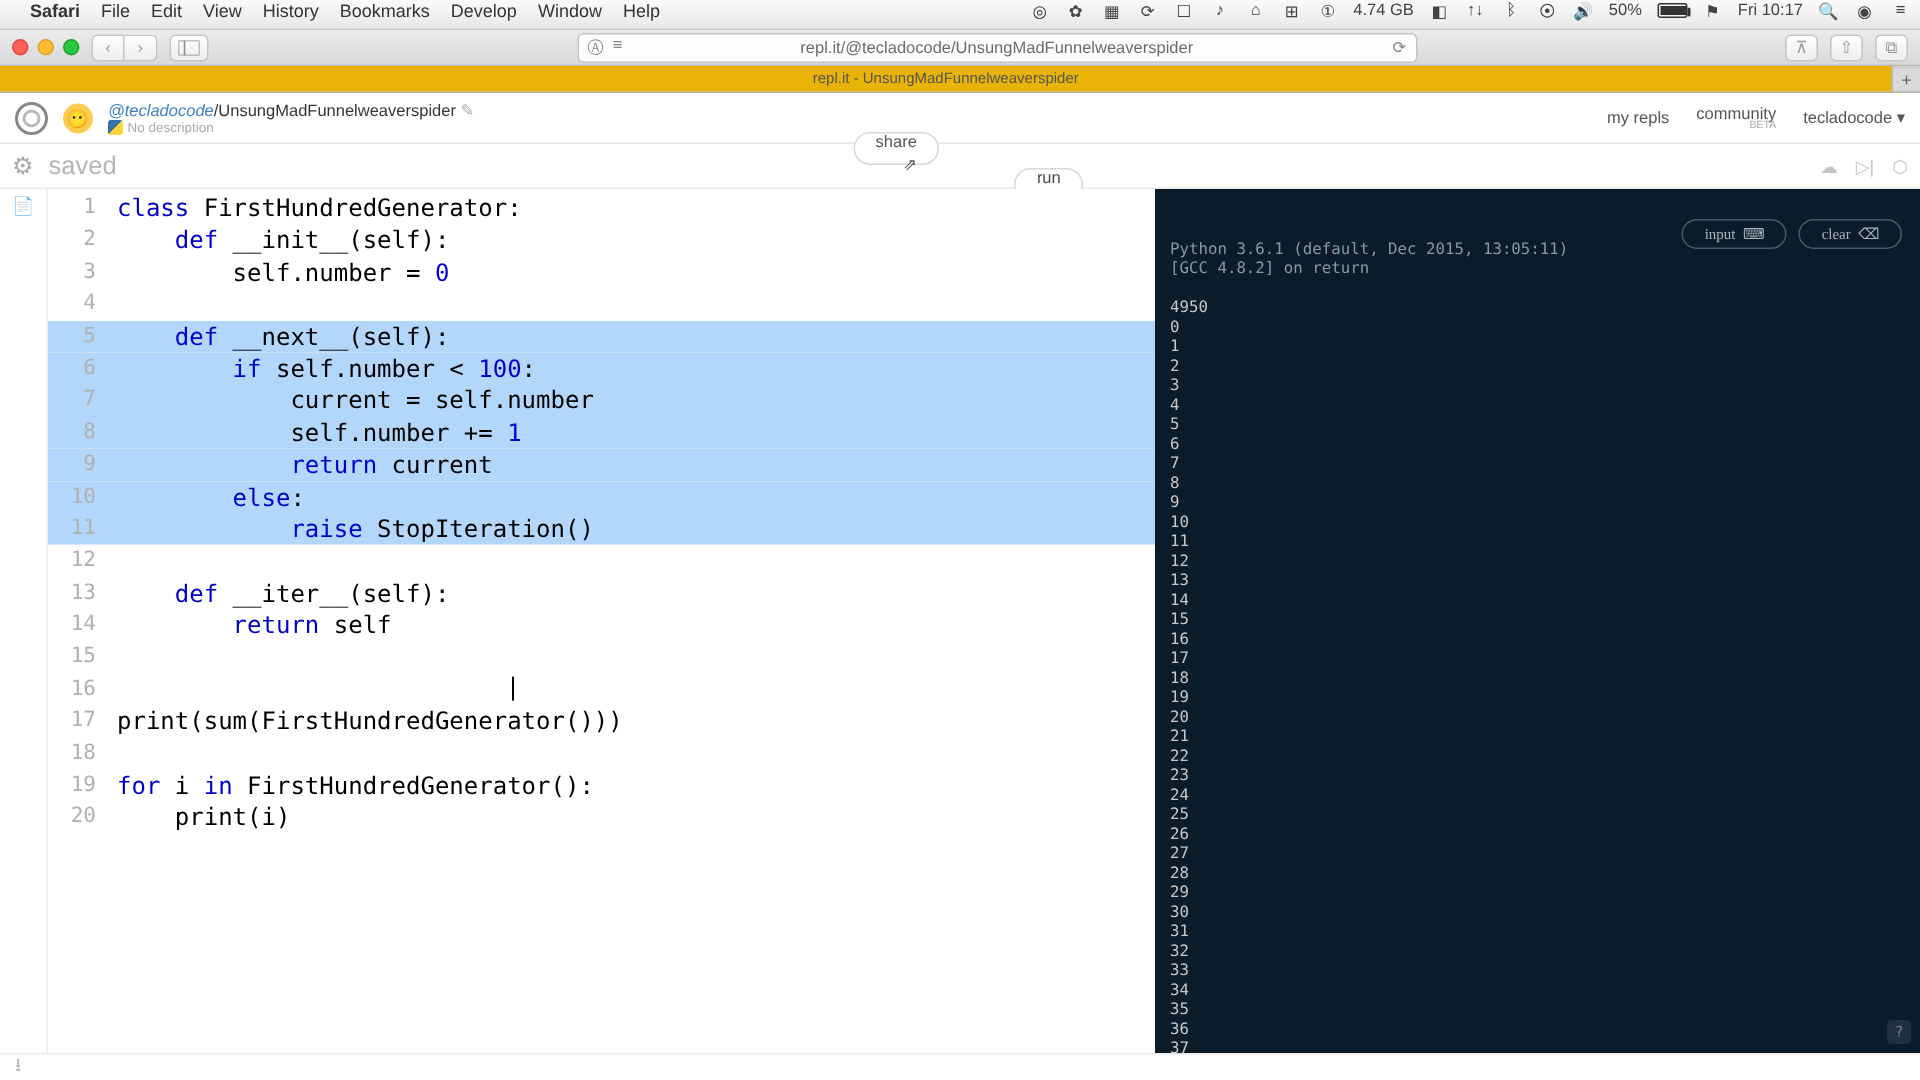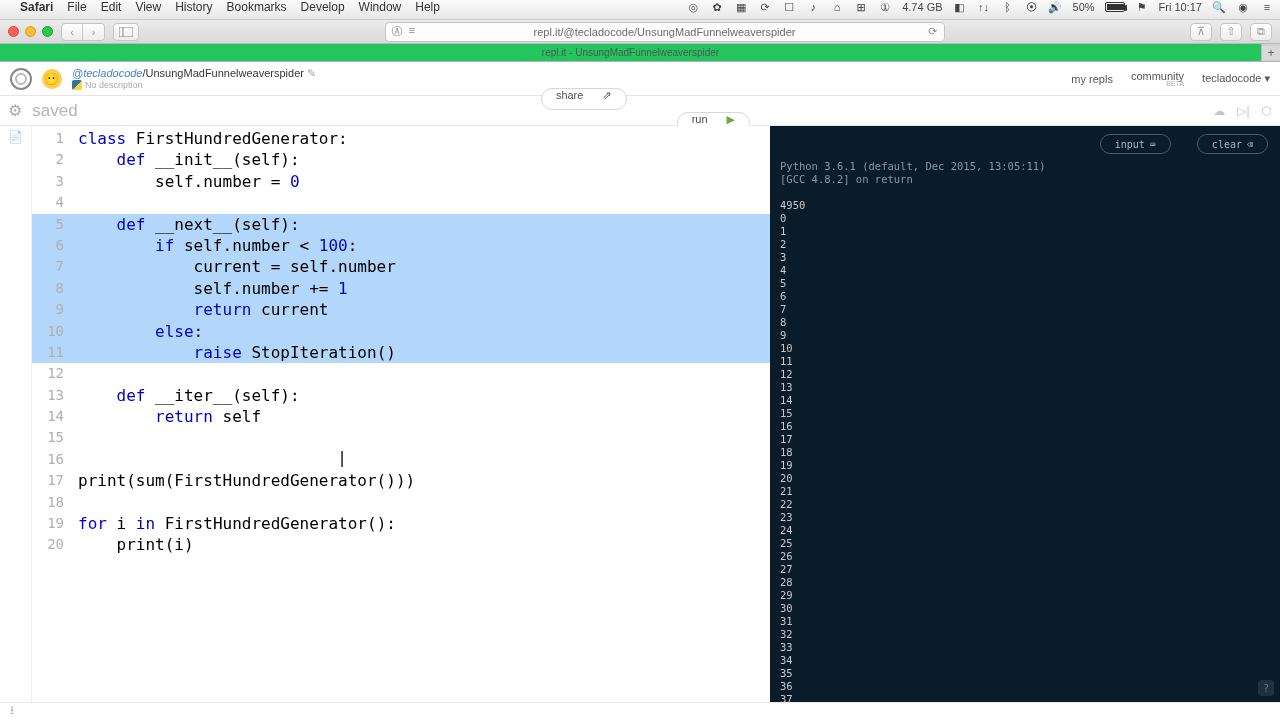--- a/index.html
+++ b/index.html
@@ -28,56 +28,56 @@
   .navbtns .navbtn:last-child{border-top-left-radius:0;border-bottom-left-radius:0;border-left:none;}
   .sidebtn{width:26px;height:18px;border:1px solid #c5c5c5;border-radius:4px;background:linear-gradient(#fefefe,#ededed);display:flex;align-items:center;justify-content:center;color:#777;}
   .addr{flex:1;display:flex;justify-content:center;}
   .addrbox{width:560px;height:20px;border:1px solid #c5c5c5;border-radius:4px;background:#fdfdfd;display:flex;align-items:center;justify-content:center;font-size:11px;color:#6b6b6b;position:relative;}
   .addrbox .pre{position:absolute;left:6px;display:flex;gap:6px;color:#888;}
   .addrbox .reload{position:absolute;right:6px;color:#888;}
   .rightbtns{display:flex;gap:8px;}
   
   .tabbar{height:18px;background:#d0d0d0;border-bottom:1px solid #b3b3b3;display:flex;align-items:center;}
   .tab{flex:1;height:100%;background:#e9e9e9;border-right:1px solid #bcbcbc;display:flex;align-items:center;justify-content:center;font-size:10px;color:#555;position:relative;}
-  .tab.active{background:#22c55e;}
+  .tab.active{background:#eab308;}
   .plus{width:18px;display:flex;align-items:center;justify-content:center;background:#d9d9d9;color:#666;font-size:12px;}
   
   .replhdr{height:34px;background:#fff;border-bottom:1px solid #e5e5e5;display:flex;align-items:center;padding:0 10px;gap:10px;}
   .logo{width:22px;height:22px;border:2px solid #888;border-radius:50%;position:relative;}
   .logo::after{content:"";position:absolute;inset:3px;border:2px solid #bbb;border-radius:50%;}
   .face{width:20px;height:20px;background:#ffcc4d;border-radius:50%;display:flex;align-items:center;justify-content:center;font-size:12px;}
   .proj{font-size:11px;color:#353535;}
   .proj a{color:#4183c4;text-decoration:none;font-style:italic;}
   .proj .desc{color:#aaa;font-size:9px;display:flex;align-items:center;gap:3px;}
   .proj .pyico{width:10px;height:10px;display:inline-block;border-radius:2px;background:linear-gradient(135deg,#3572A5 50%,#FFD43B 50%);}
   .hdrr{margin-left:auto;display:flex;align-items:center;gap:18px;font-size:11px;color:#555;}
   .hdrr .beta{font-size:7px;color:#aaa;display:block;text-align:right;margin-top:-2px;}
   
   .actbar{height:30px;background:#fff;border-bottom:1px solid #e9e9e9;display:flex;align-items:center;padding:0 8px;gap:10px;}
   .gear{color:#aaa;}
   .saved{font-size:17px;color:#b5b5b5;}
   .actbar .mid{flex:1;display:flex;justify-content:center;gap:50px;}
-  .pill{border:1px solid #d8d8d8;border-radius:13px;height:22px;padding:0 14px;display:flex;align-items:flex-start;gap:19px;font-size:11px;color:#555;background:#fff;}
+  .pill{border:1px solid #d8d8d8;border-radius:13px;height:22px;padding:0 14px;display:flex;align-items:flex-end;gap:2px;font-size:11px;color:#555;background:#fff;flex-direction:column;}
   .pill.run{color:#4a4a4a;margin-top:24px;}
   .pill.run .tri{color:#6aa84f;}
   .actbar .rico{display:flex;gap:12px;color:#c5c5c5;font-size:12px;}
   
   .ws{display:flex;height:calc(720px - 20px - 24px - 18px - 34px - 30px - 18px);}
   .filecol{width:32px;background:#fff;border-right:1px solid #eee;padding-top:4px;display:flex;flex-direction:column;align-items:center;gap:6px;color:#bbb;font-size:12px;}
   .editor{flex:1;background:#fff;position:relative;font-family:Menlo,Consolas,monospace;font-size:16px;line-height:21.4px;overflow:hidden;}
   .gutter{position:absolute;left:0;top:0;bottom:0;width:40px;text-align:right;color:#b0b0b0;padding-right:8px;padding-top:2px;}
   .gutter div{height:21.4px;font-size:14px;}
   .codewrap{position:absolute;left:46px;right:0;top:2px;}
   .codewrap pre{font-family:inherit;font-size:inherit;line-height:inherit;}
   .hl{position:absolute;left:0;right:0;background:#b3d6fb;}
   .kw{color:#0000c8;}
   .caret{position:absolute;color:#000;}
   .term{width:510px;background:#0a1b2a;color:#d7d7d7;font-family:Menlo,Consolas,monospace;font-size:10.5px;line-height:13px;position:relative;overflow:hidden;}
   .termwrap{position:relative;height:100%;}
-  .term .controls{position:absolute;top:8px;right:12px;display:flex;gap:26px;}
+  .term .controls{position:absolute;top:20px;right:12px;display:flex;gap:8px;font-family:Liberation Serif, serif;}
   .tpill{border:1px solid #4a5a68;border-radius:12px;height:20px;padding:0 14px;display:flex;align-items:center;gap:5px;font-size:10px;color:#aab5bf;}
   .term pre{position:absolute;top:34px;left:10px;right:0;color:#c8c8c8;white-space:pre;}
   .term .grey{color:#8a98a5;text-align:center;}
   .term .help{position:absolute;right:6px;bottom:6px;width:16px;height:16px;background:#1f3040;color:#778;border-radius:3px;display:flex;align-items:center;justify-content:center;font-size:10px;}
   
   .bbar{height:18px;background:#fff;border-top:1px solid #eaeaea;display:flex;align-items:center;padding:0 10px;color:#bbb;font-size:12px;}
   
   svg{display:block;}
 </style>
 </head>

